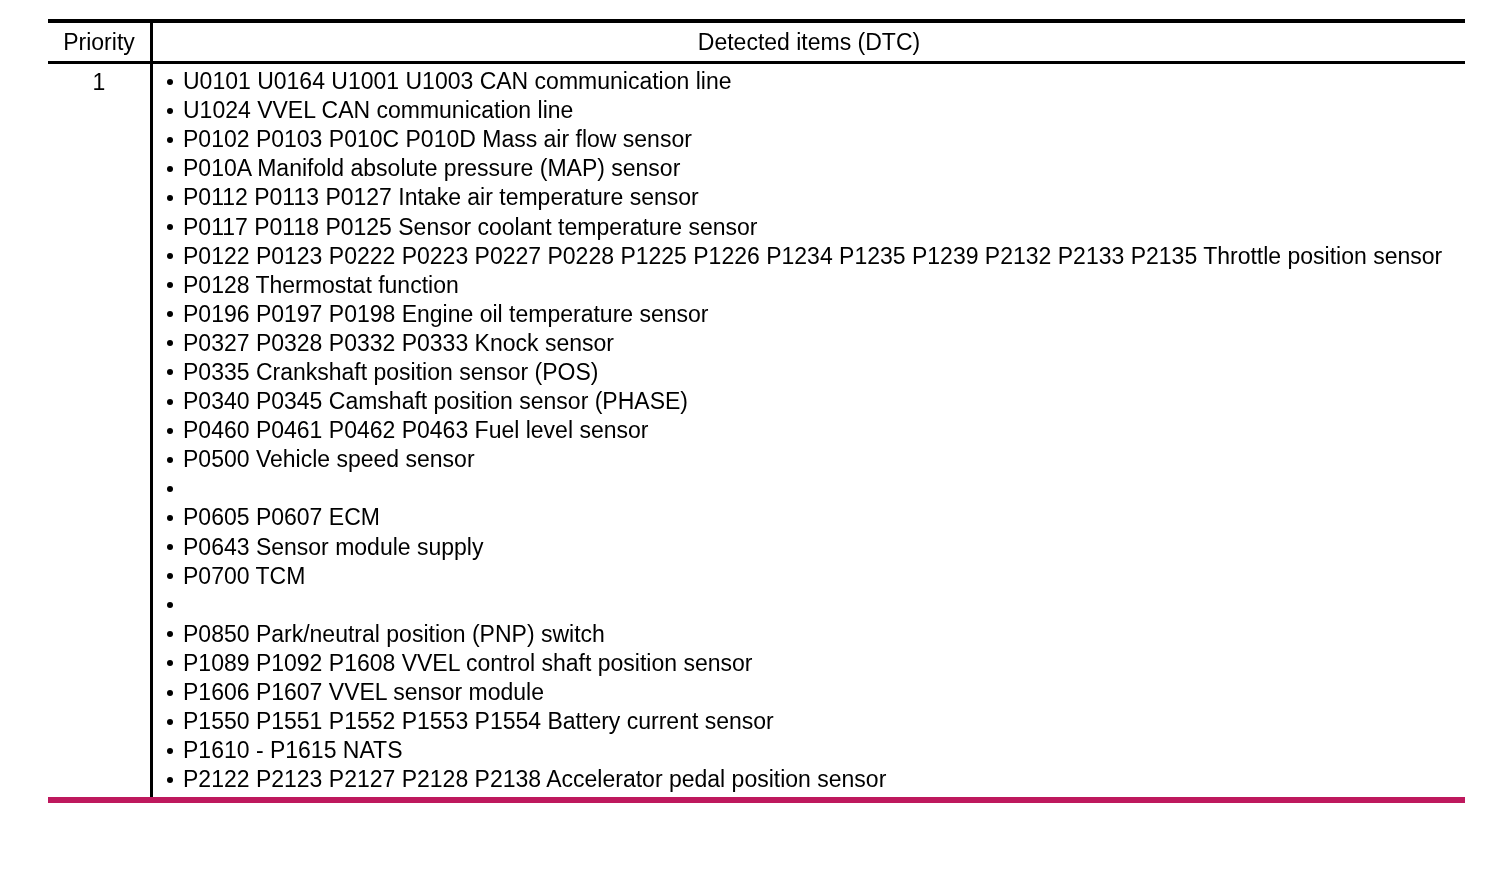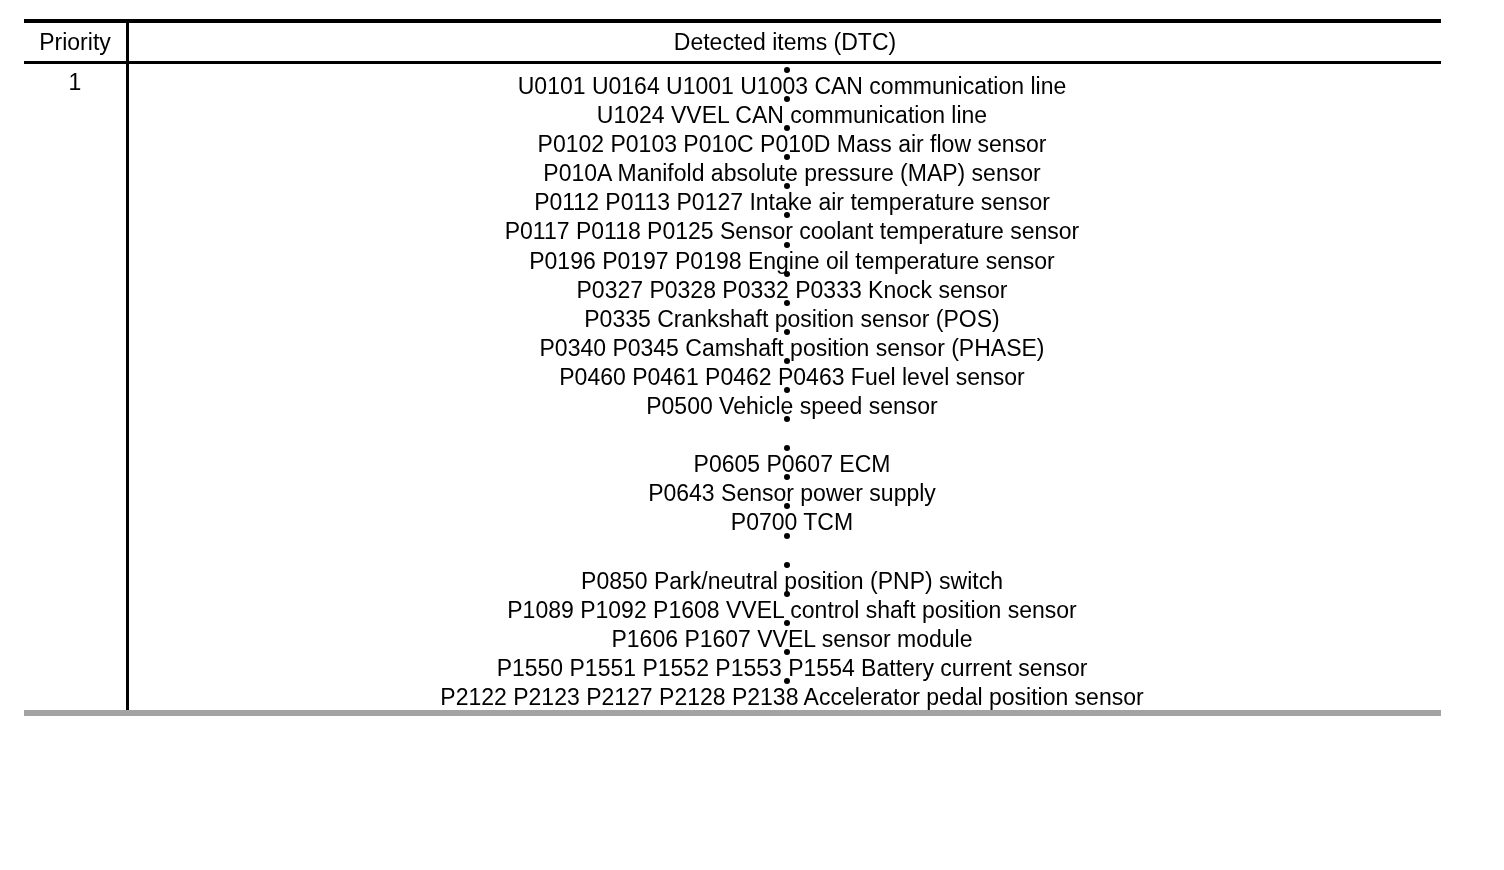--- a/index.html
+++ b/index.html
@@ -11,25 +11,25 @@
     color: #000000;
   }
   body {
     width: 1504px;
     height: 870px;
     position: relative;
     overflow: hidden;
   }
   .dtc-table {
     position: absolute;
-    left: 24px;
+    left: 48px;
     top: 19px;
     width: 1417px;
     border-top: 4px solid #000;
-    border-bottom: 6px solid #a3a3a3;
+    border-bottom: 6px solid #be185d;
   }
   .thead {
     display: flex;
     align-items: stretch;
     border-bottom: 3px solid #000;
     height: 41px;
     font-size: 23px;
   }
   .th-priority {
     width: 105px;
@@ -60,21 +60,20 @@
   .td-items {
     flex: 1;
     padding: 3px 0 3px 14px;
     white-space: nowrap;
   }
   .dtc-item {
     display: flex;
     align-items: center;
     height: 29.1px;
     font-size: 23px;
-    flex-direction: column;
   }
   .bullet {
     width: 6px;
     height: 6px;
     border-radius: 50%;
     background: #000;
     margin-right: 10px;
     flex: none;
   }
   .item-text {
@@ -116,21 +115,29 @@
         <div class="dtc-item">
           <span class="bullet"></span>
           <span class="item-text">P0112 P0113 P0127 Intake air temperature sensor</span>
         </div>
 
         <div class="dtc-item">
           <span class="bullet"></span>
           <span class="item-text">P0117 P0118 P0125 Sensor coolant temperature sensor</span>
         </div>
 
-
+        <div class="dtc-item">
+          <span class="bullet"></span>
+          <span class="item-text">P0122 P0123 P0222 P0223 P0227 P0228 P1225 P1226 P1234 P1235 P1239 P2132 P2133 P2135 Throttle position sensor</span>
+        </div>
+
+        <div class="dtc-item">
+          <span class="bullet"></span>
+          <span class="item-text">P0128 Thermostat function</span>
+        </div>
 
 
         <div class="dtc-item">
           <span class="bullet"></span>
           <span class="item-text">P0196 P0197 P0198 Engine oil temperature sensor</span>
         </div>
 
         <div class="dtc-item">
           <span class="bullet"></span>
           <span class="item-text">P0327 P0328 P0332 P0333 Knock sensor</span>
@@ -160,21 +167,21 @@
           <span class="bullet"></span>
         </div>
 
         <div class="dtc-item">
           <span class="bullet"></span>
           <span class="item-text">P0605 P0607 ECM</span>
         </div>
 
         <div class="dtc-item">
           <span class="bullet"></span>
-          <span class="item-text">P0643 Sensor power supply</span>
+          <span class="item-text">P0643 Sensor module supply</span>
         </div>
 
         <div class="dtc-item">
           <span class="bullet"></span>
           <span class="item-text">P0700 TCM</span>
         </div>
 
         <div class="dtc-item">
           <span class="bullet"></span>
         </div>
@@ -192,20 +199,24 @@
         <div class="dtc-item">
           <span class="bullet"></span>
           <span class="item-text">P1606 P1607 VVEL sensor module</span>
         </div>
 
         <div class="dtc-item">
           <span class="bullet"></span>
           <span class="item-text">P1550 P1551 P1552 P1553 P1554 Battery current sensor</span>
         </div>
 
+        <div class="dtc-item">
+          <span class="bullet"></span>
+          <span class="item-text">P1610 - P1615 NATS</span>
+        </div>
 
         <div class="dtc-item">
           <span class="bullet"></span>
           <span class="item-text">P2122 P2123 P2127 P2128 P2138 Accelerator pedal position sensor</span>
         </div>
       </div>
   </div>
 </div>
 
 </body></html>

